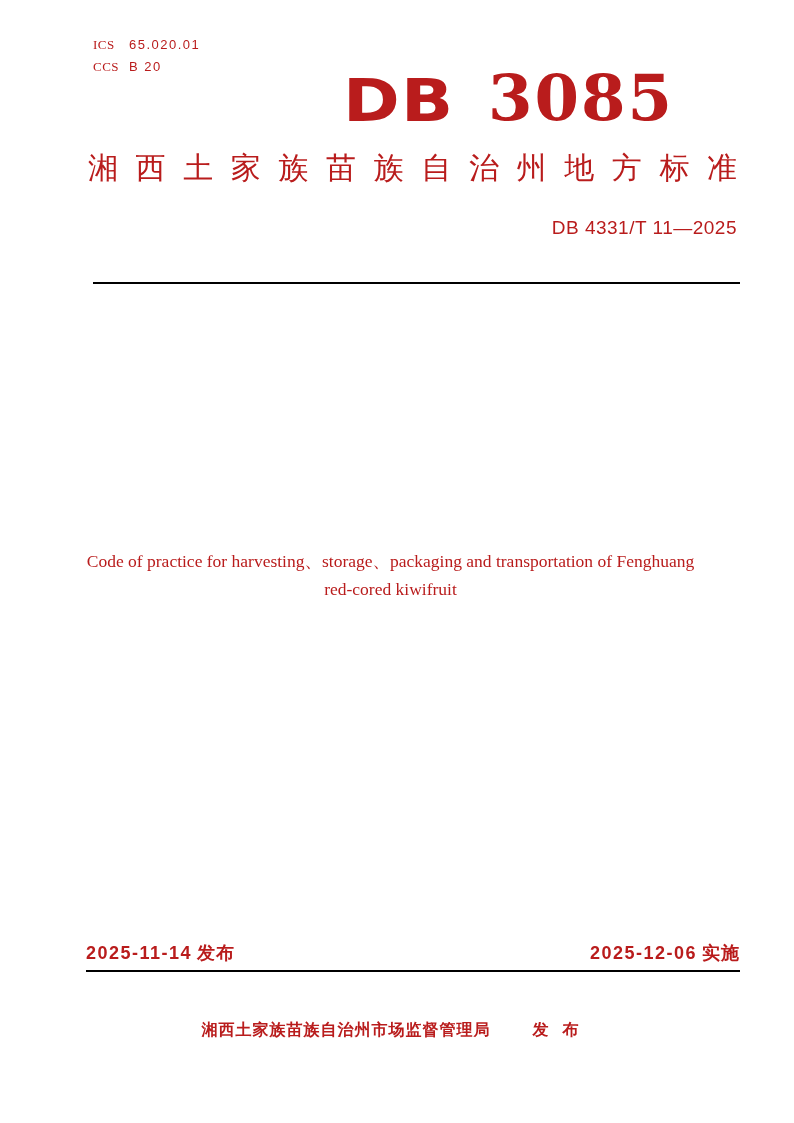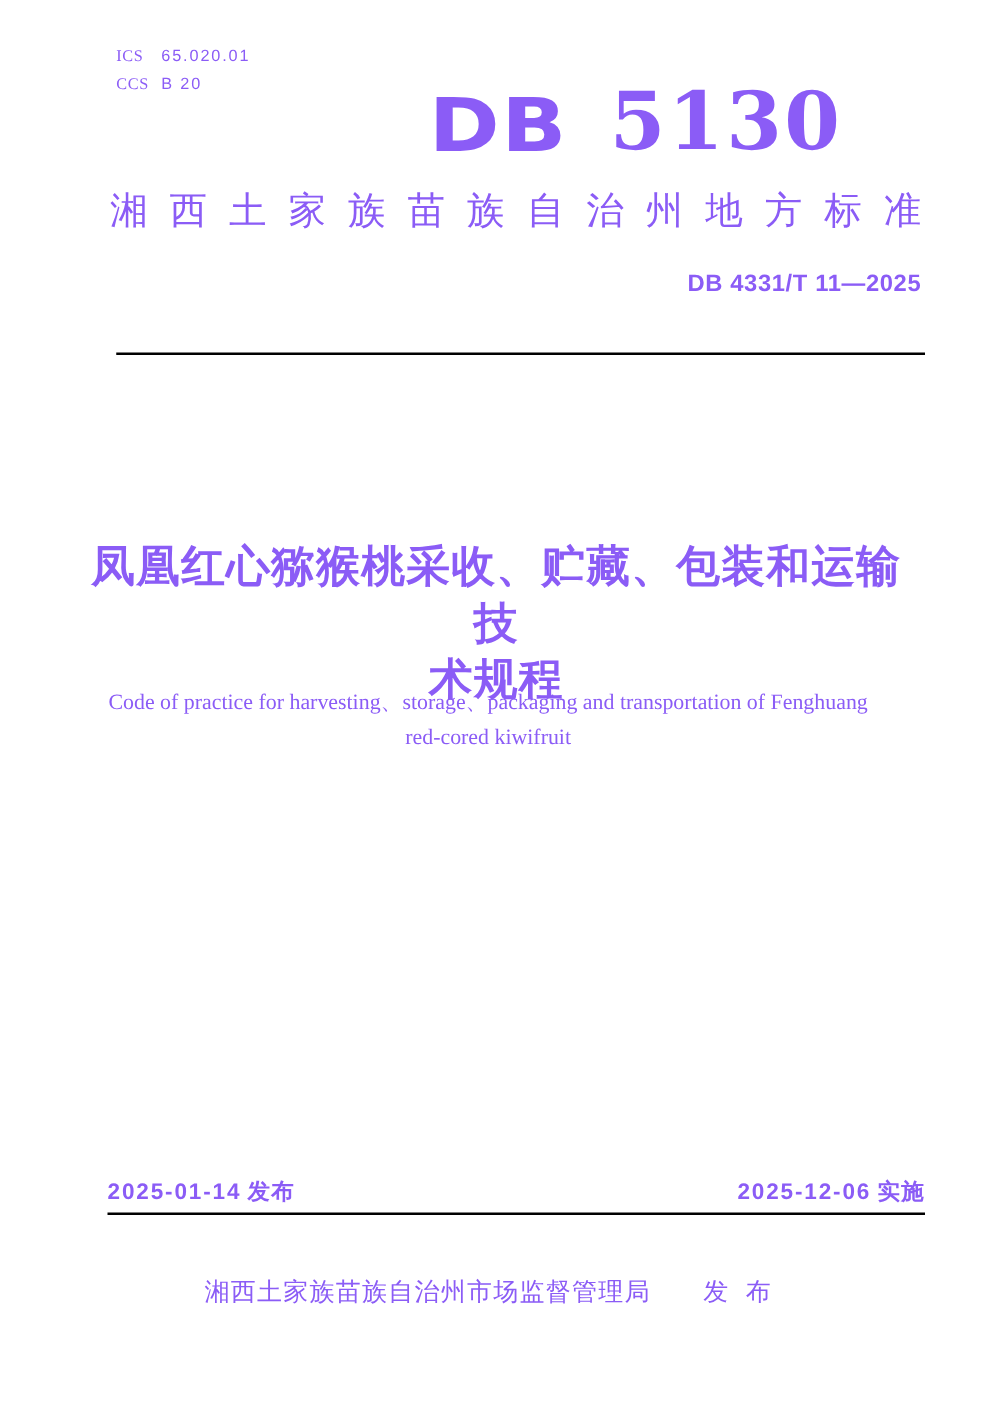--- a/index.html
+++ b/index.html
@@ -5,21 +5,21 @@
   html, body {
     margin: 0;
     padding: 0;
     background: #ffffff;
   }
   .page {
     position: relative;
     width: 794px;
     height: 1123px;
     background: #ffffff;
-    color: #8b5cf6;
+    color: #b91c1c;
     font-family: "Liberation Sans", sans-serif;
     overflow: hidden;
   }
 
   
   .codes {
     position: absolute;
     left: 93px;
     top: 34px;
     font-size: 13px;
@@ -77,21 +77,21 @@
     text-align-last: justify;
     text-justify: inter-character;
   }
 
   
   .standard-number {
     position: absolute;
     right: 57px;
     top: 217px;
     font-size: 19px;
-    font-weight: 700;
+    font-weight: 400;
     letter-spacing: 0.5px;
   }
 
   .rule-top {
     position: absolute;
     left: 93px;
     right: 54px;
     top: 282px;
     height: 2px;
     background: #000000;
@@ -149,22 +149,22 @@
 
   
   .publisher-row {
     position: absolute;
     left: 57px;
     right: 57px;
     top: 1020px;
     display: flex;
     justify-content: center;
     align-items: baseline;
-    font-size: 20px;
-    font-weight: 400;
+    font-size: 16px;
+    font-weight: 700;
   }
   .publisher-name { letter-spacing: 1px; }
   .publish-action {
     margin-left: 42px;
     letter-spacing: 14px;
     text-indent: 0;
   }
 </style>
 </head>
 <body>
@@ -177,42 +177,38 @@
       <span class="code-value">65.020.01</span>
     </div>
     <div class="code-row">
       <span class="code-label">CCS</span>
       <span class="code-value">B 20</span>
     </div>
   </div>
 
   <div class="logo">
     <span class="logo-db">DB</span>
-    <span class="logo-num">5130</span>
+    <span class="logo-num">3085</span>
   </div>
 
   <div class="standard-type">湘西土家族苗族自治州地方标准</div>
 
   <div class="standard-number">DB 4331/T 11—2025</div>
 
   <div class="rule-top"></div>
 
-  <div class="title-cn">
-    <div>凤凰红心猕猴桃采收、贮藏、包装和运输技</div>
-    <div>术规程</div>
-  </div>
 
   <div class="title-en">
     <div>Code of practice for harvesting、storage、packaging and transportation of Fenghuang</div>
     <div>red-cored kiwifruit</div>
   </div>
 
   <div class="date-row">
     <div class="date-group">
-      <span class="date-value">2025-01-14</span>
+      <span class="date-value">2025-11-14</span>
       <span class="date-label">发布</span>
     </div>
     <div class="date-group">
       <span class="date-value">2025-12-06</span>
       <span class="date-label">实施</span>
     </div>
   </div>
 
   <div class="rule-bottom"></div>
 

